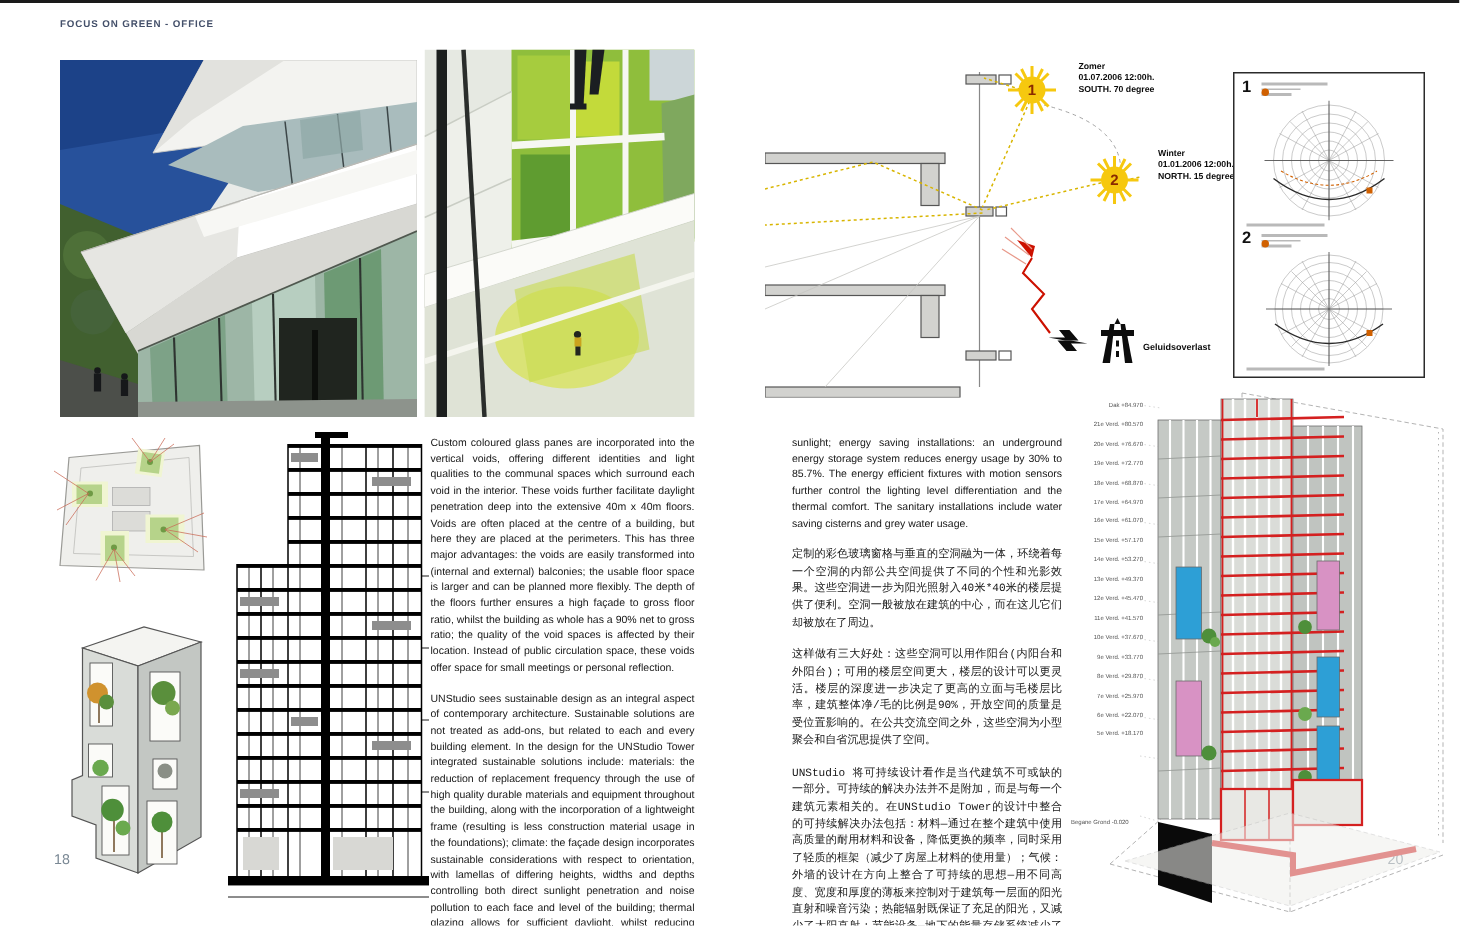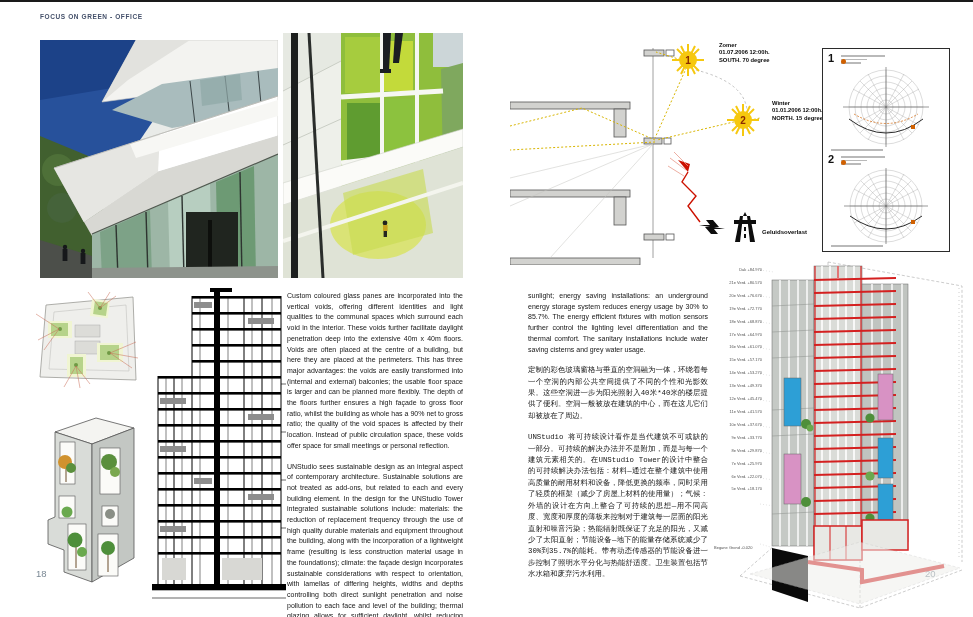--- a/index.html
+++ b/index.html
@@ -431,20 +431,21 @@
     <line x1="59" y1="0" x2="59" y2="76" stroke="#555" stroke-width="0.6"></line>
     <path d="M23,48 Q59,74 95,48" stroke="#2b2b2b" stroke-width="1" fill="none"></path>
     <rect x="84" y="52" width="4" height="4" fill="#d06000"></rect>
   </svg>
   <div class="cap-bar abs" style="left:8px;top:196px;width:52px;"></div>
 </div>
 
 <div class="abs bodytext" style="left:528px;top:291px;width:180px;">
   <p>sunlight; energy saving installations: an underground energy storage system reduces energy usage by 30% to 85.7%. The energy efficient fixtures with motion sensors further control the lighting level differentiation and the thermal comfort. The sanitary installations include water saving cisterns and grey water usage.</p>
   <p class="zh">定制的彩色玻璃窗格与垂直的空洞融为一体，环绕着每一个空洞的内部公共空间提供了不同的个性和光影效果。这些空洞进一步为阳光照射入40米*40米的楼层提供了便利。空洞一般被放在建筑的中心，而在这儿它们却被放在了周边。</p>
+  <p class="zh">这样做有三大好处：这些空洞可以用作阳台(内阳台和外阳台)；可用的楼层空间更大，楼层的设计可以更灵活。楼层的深度进一步决定了更高的立面与毛楼层比率，建筑整体净/毛的比例是90%，开放空间的质量是受位置影响的。在公共交流空间之外，这些空洞为小型聚会和自省沉思提供了空间。</p>
   <p class="zh">UNStudio 将可持续设计看作是当代建筑不可或缺的一部分。可持续的解决办法并不是附加，而是与每一个建筑元素相关的。在UNStudio Tower的设计中整合的可持续解决办法包括：材料—通过在整个建筑中使用高质量的耐用材料和设备，降低更换的频率，同时采用了轻质的框架（减少了房屋上材料的使用量）；气候：外墙的设计在方向上整合了可持续的思想—用不同高度、宽度和厚度的薄板来控制对于建筑每一层面的阳光直射和噪音污染；热能辐射既保证了充足的阳光，又减少了太阳直射；节能设备—地下的能量存储系统减少了30%到35.7%的能耗。带有动态传感器的节能设备进一步控制了照明水平分化与热能舒适度。卫生装置包括节水水箱和废弃污水利用。</p>
 </div>
 
 <div class="abs" style="left:710px;top:258px;">
 <svg width="258" height="352" viewBox="0 0 258 352">
 
   <g stroke="#aaa" stroke-width="0.6" stroke-dasharray="3,2" fill="none">
     <polyline points="118,4 252,28 252,304"></polyline>
     <line x1="118" y1="4" x2="118" y2="30"></line>
     <polyline points="30,318 150,350 252,312"></polyline>

